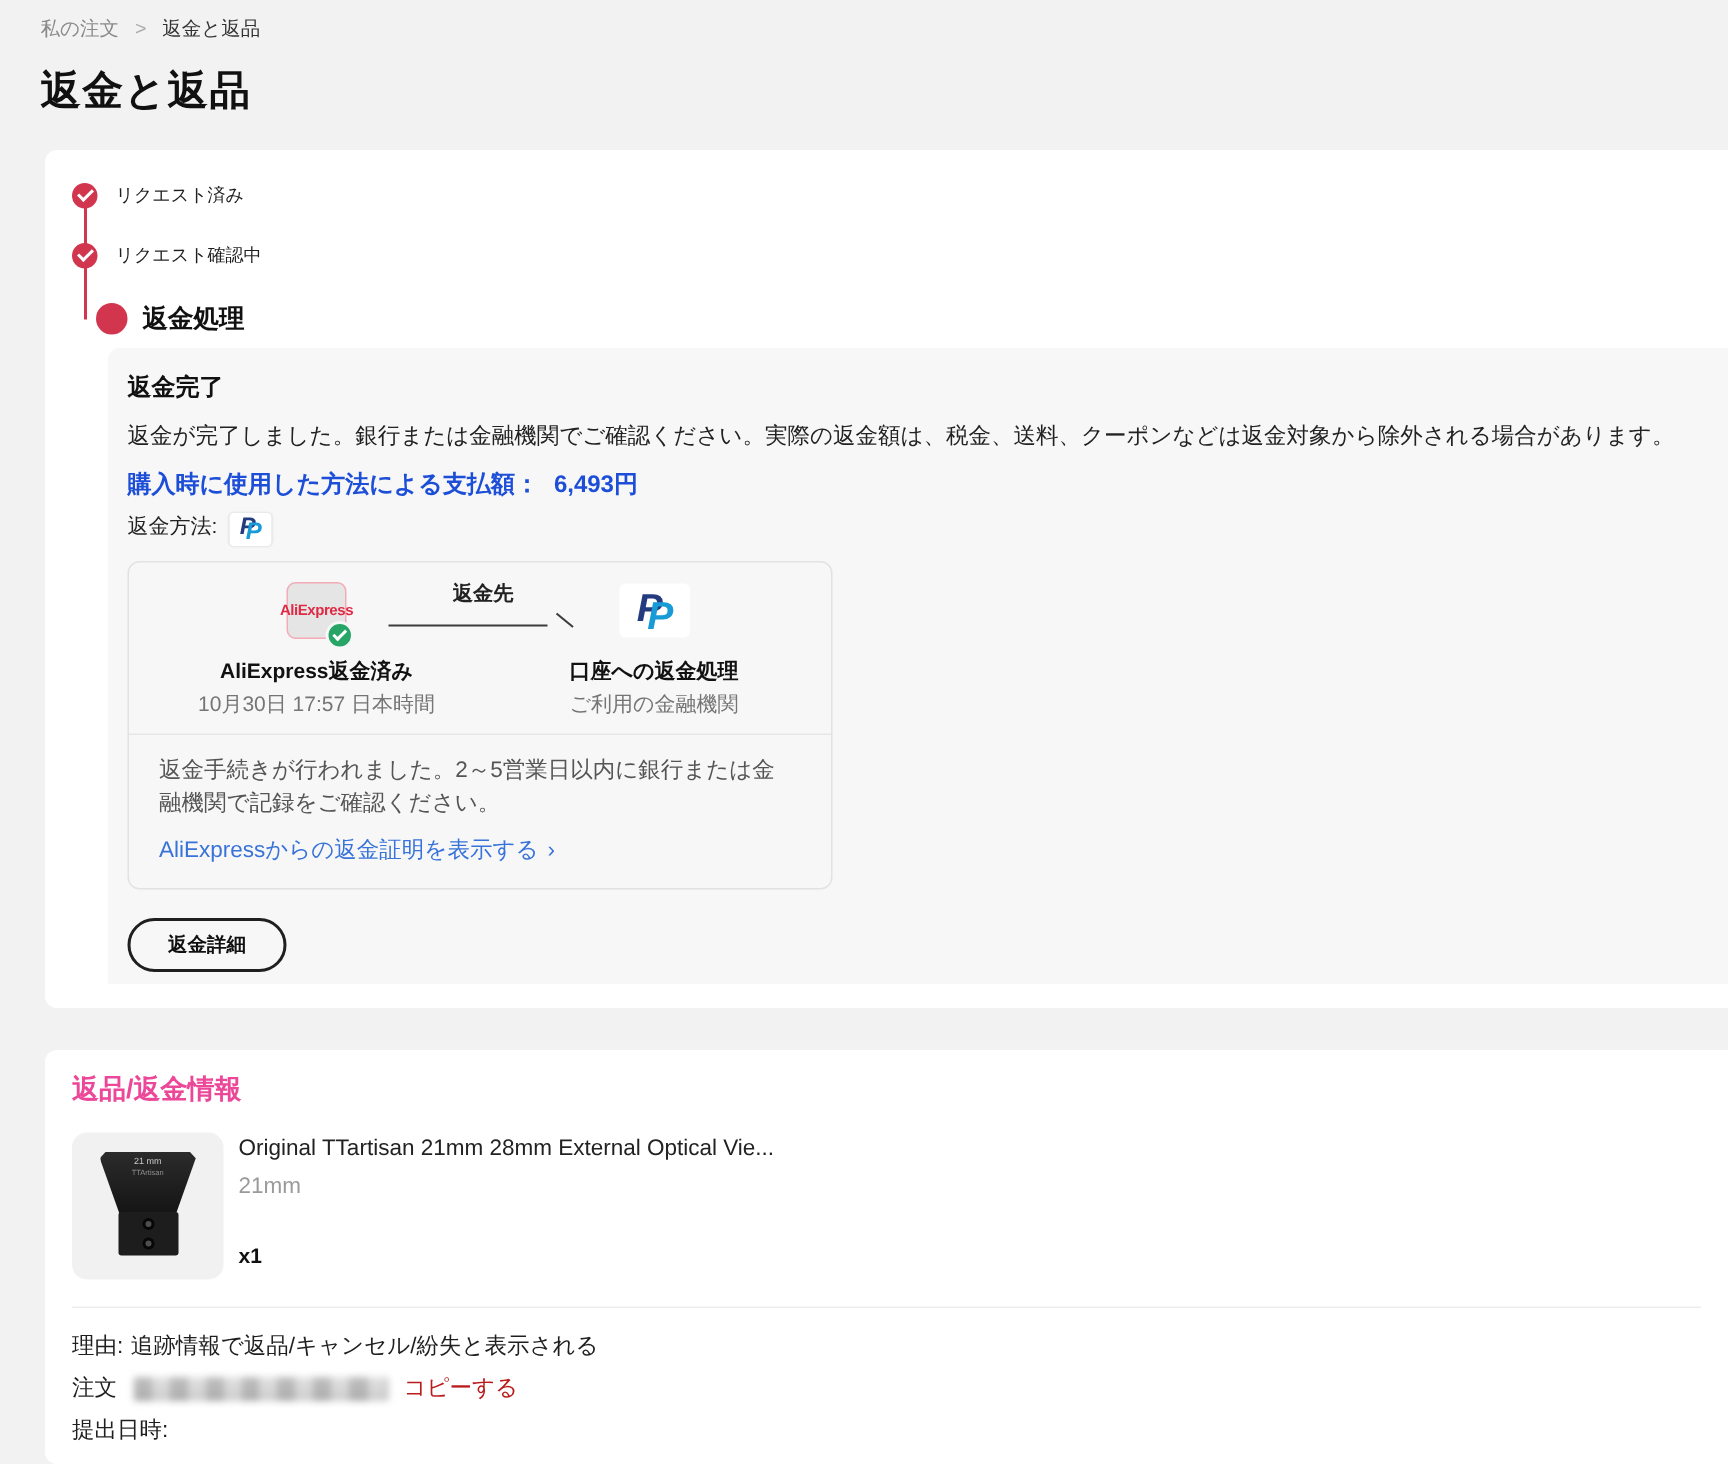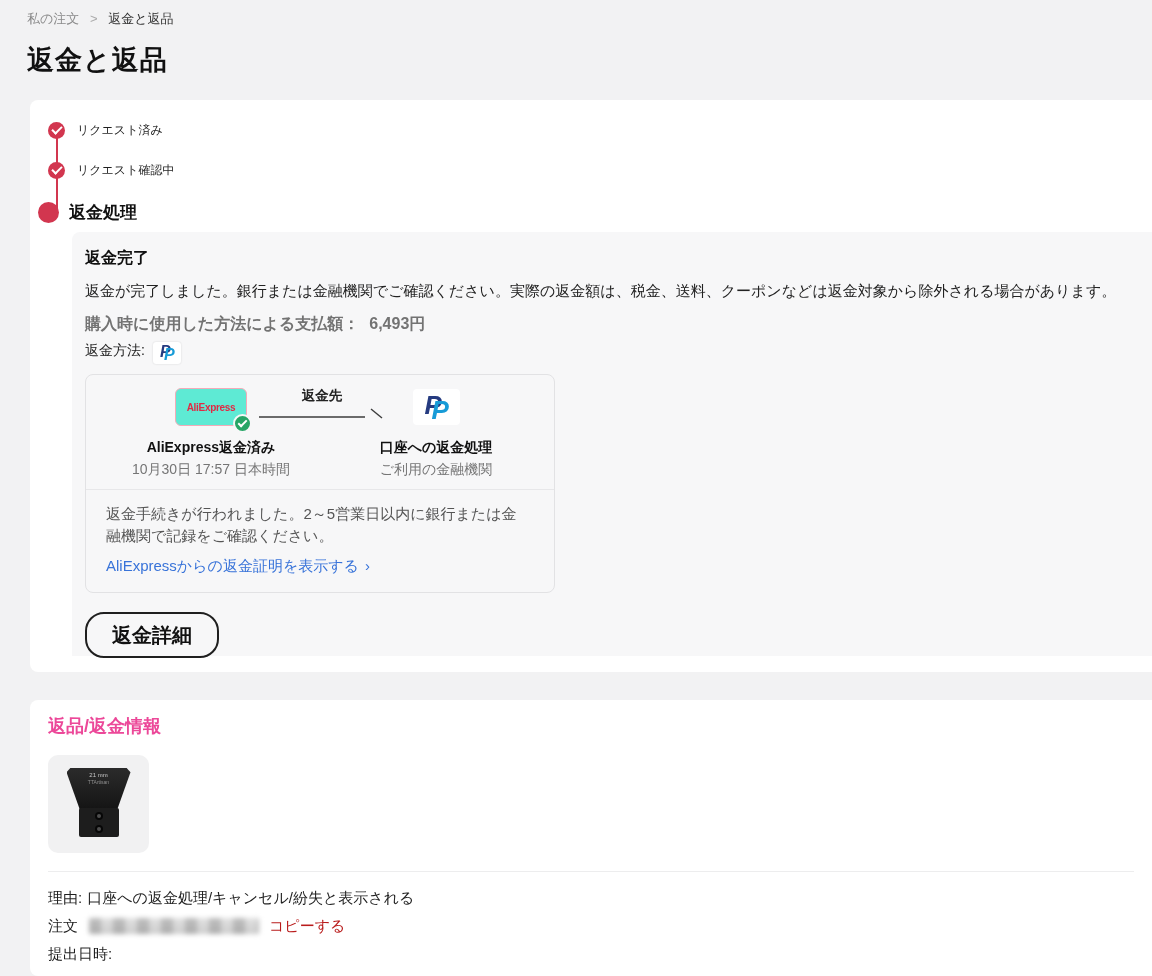--- a/index.html
+++ b/index.html
@@ -21,75 +21,75 @@
   
   .panel { position:absolute; left:30px; width:1122px; background:#fff; border-radius:8px 0 0 8px; }
   .panel-main { top:100px; height:572px; }
   .panel-info { top:700px; height:276px; padding:12px 18px; }
 
   
   .tl-line { position:absolute; left:26px; top:31px; width:2px; height:82px; background:#d2364f; }
   .step { position:absolute; display:flex; align-items:center; }
   .step-1 { left:18px; top:22px; gap:12px; }
   .step-2 { left:18px; top:62px; gap:12px; }
-  .step-3 { left:8px; top:101px; gap:10px; }
+  .step-3 { left:34px; top:101px; gap:10px; }
   .dot-check { width:17px; height:17px; border-radius:50%; background:#d2364f; position:relative; flex:none; }
   .dot-check::after { content:""; position:absolute; left:4px; top:4px; width:8px; height:4px;
     border-left:2px solid #fff; border-bottom:2px solid #fff; transform:rotate(-45deg); }
   .dot-current { width:21px; height:21px; border-radius:50%; background:#d2364f; flex:none; }
   .step-label { font-size:12px; color:#1f1f1f; }
   .step-3 .step-label { font-size:17px; font-weight:bold; color:#111; }
 
   
   .refund-card { position:absolute; left:42px; top:132px; right:0; bottom:16px;
     background:#f7f7f8; border-radius:8px 0 0 0; padding:16px 20px 16px 13px; }
   .card-title { font-size:16px; font-weight:bold; color:#111; margin-bottom:11px; }
   .card-desc { font-size:15px; color:#222; line-height:22px; margin-bottom:10px; }
-  .amount-line { font-size:16px; font-weight:bold; color:#737373; line-height:24px; margin-bottom:6px; }
+  .amount-line { font-size:16px; font-weight:bold; color:#1d4ed8; line-height:24px; margin-bottom:6px; }
   .amount-line .amt { margin-left:10px; }
   .method-line { display:flex; align-items:flex-start; gap:8px; font-size:14px; color:#222; height:28px; margin-bottom:4px; }
 
   
   .pp { position:relative; display:inline-block; background:#fff; overflow:hidden; }
   .pp i { position:absolute; font-style:italic; font-weight:bold; line-height:1;
     font-family:"Liberation Sans","DejaVu Sans",sans-serif; }
   .pp-small { width:28px; height:22px; border-radius:3px; box-shadow:0 0 2px rgba(0,0,0,.15); }
   .pp-small .pp-back  { left:7px; top:2px; font-size:16px; color:#253b80; }
   .pp-small .pp-front { left:11px; top:5px; font-size:16px; color:#179bd7; }
   .pp-large { width:47px; height:36px; border-radius:4px; }
   .pp-large .pp-back  { left:12px; top:3px; font-size:26px; color:#253b80; }
   .pp-large .pp-front { left:19px; top:8px; font-size:26px; color:#179bd7; }
 
   
   .flow-box { width:470px; border:1px solid #e2e2e4; border-radius:8px; margin-top:4px; }
   .flow-top { position:relative; height:114px; }
   .flow-col { position:absolute; display:flex; flex-direction:column; align-items:center; width:140px; }
   .col-from { left:55px; top:13px; }
   .col-to   { left:280px; top:14px; }
-  .ali-logo { position:relative; width:72px; height:38px; background:#5eead4; border:1px solid #f3abb8;
+  .ali-logo { position:relative; width:40px; height:38px; background:#e5e5e5; border:1px solid #f3abb8;
     border-radius:6px; display:flex; align-items:center; justify-content:center; }
   .ali-logo .ali-text { font-size:10px; font-weight:bold; color:#e02a45; letter-spacing:-0.3px; }
   .badge { position:absolute; right:-6px; bottom:-8px; width:19px; height:19px; border-radius:50%;
     background:#27a566; border:2px solid #f7f7f8; }
   .badge::after { content:""; position:absolute; left:3px; top:4px; width:7px; height:3px;
     border-left:2px solid #fff; border-bottom:2px solid #fff; transform:rotate(-45deg); }
   .flow-step-title { margin-top:13px; font-size:14px; font-weight:bold; color:#111; white-space:nowrap; }
   .flow-step-sub { margin-top:4px; font-size:14px; color:#757575; white-space:nowrap; }
   .col-to .flow-step-title { margin-top:14px; }
   .arrow { position:absolute; left:172px; top:12px; width:128px; text-align:center; }
   .arrow-label { font-size:13.5px; font-weight:600; color:#222; }
   .arrow svg { display:block; margin-top:2px; }
   .flow-divider { border-top:1px solid #e7e7e9; }
   .flow-note { padding:13px 20px 0; font-size:15px; color:#555; line-height:22px; max-width:460px; }
   .flow-link-row { padding:10px 20px 16px; font-size:15px; }
   .flow-link { color:#3873d9; text-decoration:none; cursor:pointer; }
   .flow-link .chev { margin-left:6px; color:#3873d9; }
 
-  .detail-btn { margin-top:19px; height:46px; padding:0 25px; background:transparent;
-    border:2px solid #1f1f1f; border-radius:19px; font-size:20px; font-weight:bold; color:#111;
+  .detail-btn { margin-top:19px; height:36px; padding:0 25px; background:transparent;
+    border:2px solid #1f1f1f; border-radius:19px; font-size:13px; font-weight:bold; color:#111;
     font-family:"Liberation Sans","DejaVu Sans",sans-serif; cursor:pointer; }
 
   
   .section-title { font-size:18px; font-weight:bold; color:#ec4899; margin:2px 0 17px; }
   .product-row { display:flex; gap:10px; height:98px; margin-bottom:18px; }
   .product-image { width:101px; height:98px; background:#f1f1f2; border-radius:10px;
     position:relative; flex:none; cursor:pointer; }
   .vf { position:absolute; left:50%; top:13px; transform:translateX(-50%); width:64px; }
   .vf-top { width:64px; height:42px; background:linear-gradient(#2b2b2b,#141414);
     clip-path:polygon(6% 0,94% 0,100% 10%,79% 100%,21% 100%,0 10%);
@@ -212,27 +212,32 @@
           <div class="vf-top">
             <span class="vf-t1">21 mm</span>
             <span class="vf-t2">TTArtisan</span>
           </div>
           <div class="vf-base">
             <span class="vf-dot d1"></span>
             <span class="vf-dot d2"></span>
           </div>
         </div>
       </div>
+      <div class="product-meta">
+        <div class="product-title">Original TTartisan 21mm 28mm External Optical Vie...</div>
+        <div class="product-variant">21mm</div>
+        <div class="product-qty">x1</div>
+      </div>
     </div>
 
     <div class="info-divider"></div>
 
     <div class="info-row">
       <span class="info-label">理由:</span>
-      <span>口座への返金処理/キャンセル/紛失と表示される</span>
+      <span>追跡情報で返品/キャンセル/紛失と表示される</span>
     </div>
 
     <div class="info-row">
       <span class="info-label">注文</span>
       <span class="redacted"></span>
       <a class="copy-link">コピーする</a>
     </div>
 
     <div class="info-row">
       <span class="info-label">提出日時:</span>

